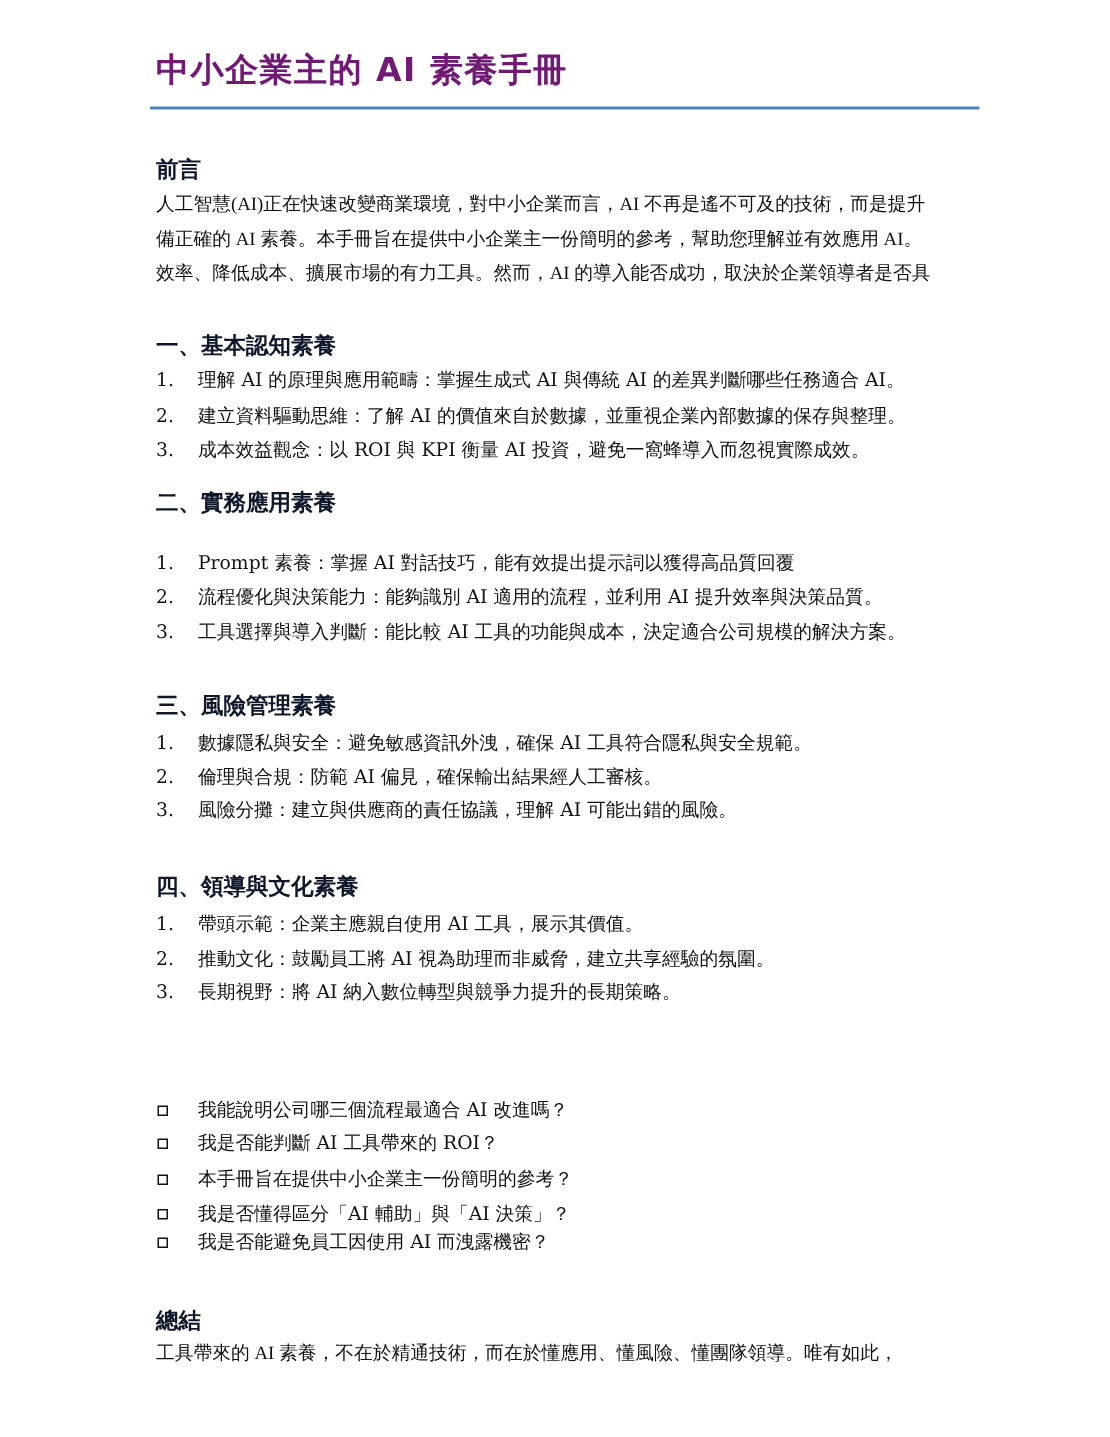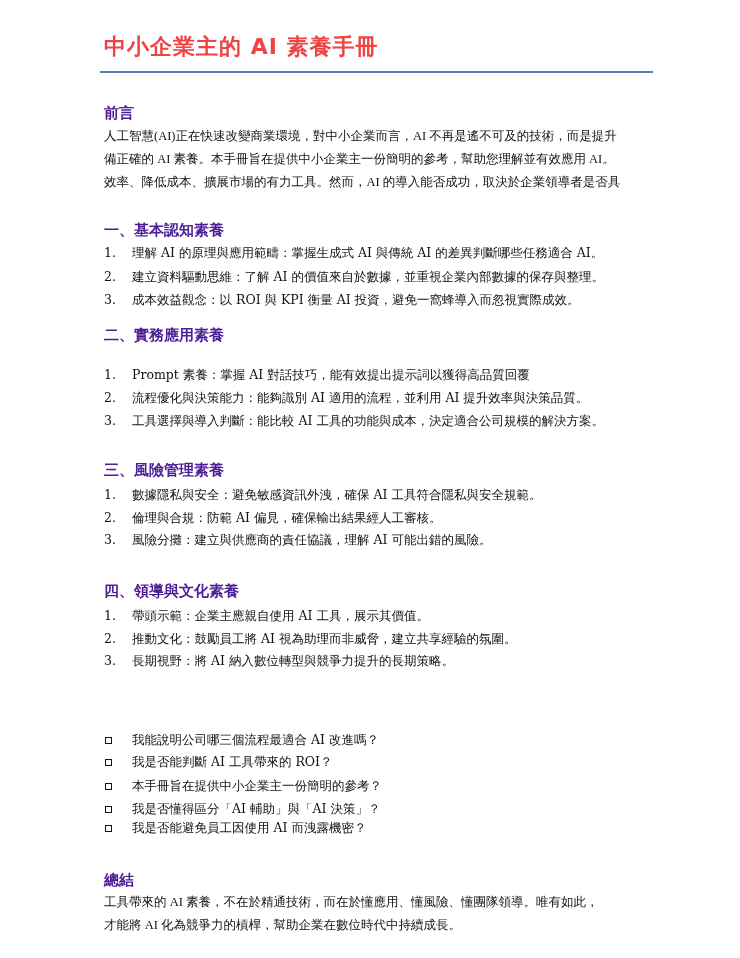--- a/index.html
+++ b/index.html
@@ -1,23 +1,23 @@
 <!DOCTYPE html>
 <html><head>
 <meta charset="utf-8">
 <style>
   html, body { margin: 0; padding: 0; background: #ffffff; }
   body { width: 740px; height: 958px; position: relative; overflow: hidden;
          font-family: "DejaVu Serif", "Liberation Serif", serif; color: #111; }
   .page { position: absolute; left: 0; top: 0; width: 740px; height: 958px; }
   .title { position: absolute; left: 104px; top: 32px; font-family: "DejaVu Sans", "Liberation Sans", sans-serif;
-           font-weight: bold; font-size: 22px; color: #ef4444; letter-spacing: 1px; white-space: nowrap; }
+           font-weight: bold; font-size: 22px; color: #701a75; letter-spacing: 1px; white-space: nowrap; }
   .rule { position: absolute; left: 100px; top: 71px; width: 553px; height: 2px; background: #4F81BD; }
   .h { position: absolute; left: 104px; font-family: "DejaVu Sans", "Liberation Sans", sans-serif; font-weight: bold;
-       font-size: 15px; color: #4c1d95; white-space: nowrap; }
+       font-size: 15px; color: #0f172a; white-space: nowrap; }
   .p { position: absolute; left: 104px; width: 560px; font-size: 12.5px; line-height: 23px; white-space: nowrap; font-family: Liberation Serif, serif; }
   .li { position: absolute; left: 104px; font-size: 12.5px; white-space: nowrap; height: 20px; line-height: 20px; }
   .li .n { position: absolute; left: 0; width: 24px; }
   .li .t { position: absolute; left: 28px; }
   .bul { display: inline-block; width: 5px; height: 5px; border: 1px solid #111; position: absolute; left: 1px; top: 7px; }
 </style>
 </head>
 <body>
 
 <div class="page">
@@ -104,15 +104,14 @@
       <span class="t">我是否懂得區分「AI 輔助」與「AI 決策」？</span>
     </div>
   <div class="li" style="top:818px">
       <span class="bul"></span>
       <span class="t">我是否能避免員工因使用 AI 而洩露機密？</span>
     </div>
 
   <div class="h" style="top:871px">總結</div>
   <div class="p" style="top:891px">
     <div>工具帶來的 AI 素養，不在於精通技術，而在於懂應用、懂風險、懂團隊領導。唯有如此，</div>
-    <div>才能將 AI 化為競爭力的槓桿，幫助企業在數位時代中持續成長。</div>
   </div>
 </div>
 
 </body></html>

